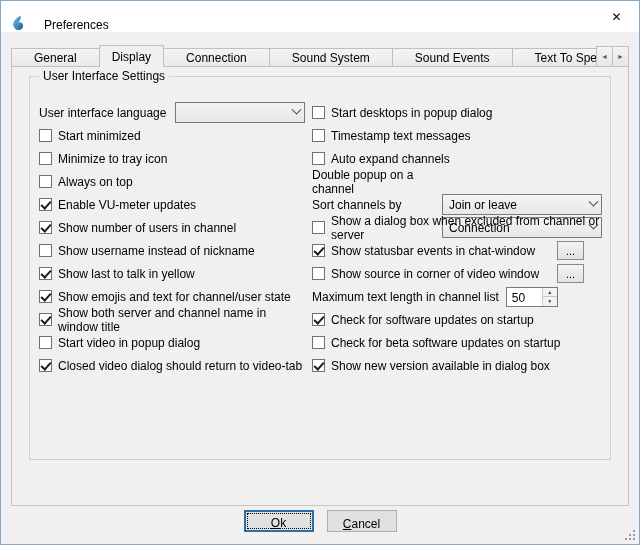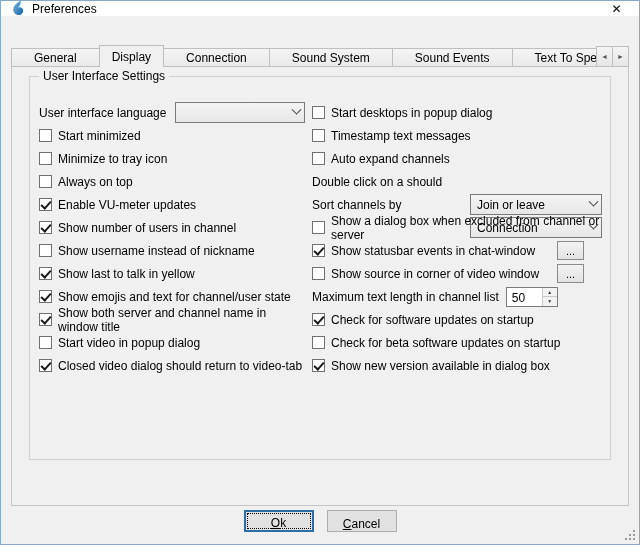--- a/index.html
+++ b/index.html
@@ -12,24 +12,25 @@
   }
   .window {
     position:relative;
     width:640px; height:545px;
     background:#f0f0f0;
     border:1px solid #89a8c5;
     overflow:hidden;
   }
   
   .titlebar {
-    position:absolute; left:0; top:0; right:0; height:15px;
+    position:absolute; left:0; top:0; right:0; height:31px;
     background:#ffffff;
-    display:flex; align-items:center;
+    display:flex; align-items:flex-end;
     padding-left:8px;
+    gap:12px;
   }
   .title-icon { width:17px; height:17px; margin-right:6px; flex:none; }
   .title-text { font-size:12px; color:#000; }
   .close-btn {
     margin-left:auto; width:45px; height:31px;
     display:flex; align-items:center; justify-content:center;
     font-size:12px; color:#000; background:transparent; border:none;
     font-family:"Liberation Sans", sans-serif;
   }
   
@@ -113,21 +114,21 @@
     padding:0 4px 0 6px;
     flex:none;
   }
   .combo-val { font-size:12px; white-space:nowrap; overflow:hidden; }
   .chev {
     margin-left:auto; width:7px; height:7px; flex:none;
     border-right:1.6px solid #444; border-bottom:1.6px solid #444;
     transform:rotate(45deg) translate(-2px,-2px);
   }
   .lang-combo  { margin-left:auto; width:130px; }
-  .right-combo { margin-left:auto; width:132px;margin-top:46px; }
+  .right-combo { margin-left:auto; width:160px;margin-top:46px; }
   
   .more-btn {
     margin-left:auto; margin-right:18px;
     width:27px; height:19px; flex:none;
     background:linear-gradient(#f3f3f3,#e2e2e2);
     border:1px solid #8a8a8a;
     font-size:11px; line-height:8px;
     font-family:"Liberation Sans", sans-serif;
   }
   
@@ -291,21 +292,21 @@
         <div class="row">
             <span class="cb"></span>
             <span class="lbl">Timestamp text messages</span>
           </div>
         <div class="row">
             <span class="cb"></span>
             <span class="lbl">Auto expand channels</span>
           </div>
 
         <div class="row">
-          <span class="lbl">Double click on a should</span>
+          <span class="lbl">Double popup on a channel</span>
           <div class="combo right-combo">
             <span class="combo-val">Join or leave</span>
             <span class="chev"></span>
           </div>
         </div>
         <div class="row">
           <span class="lbl">Sort channels by</span>
           <div class="combo right-combo">
             <span class="combo-val">Connection</span>
             <span class="chev"></span>

